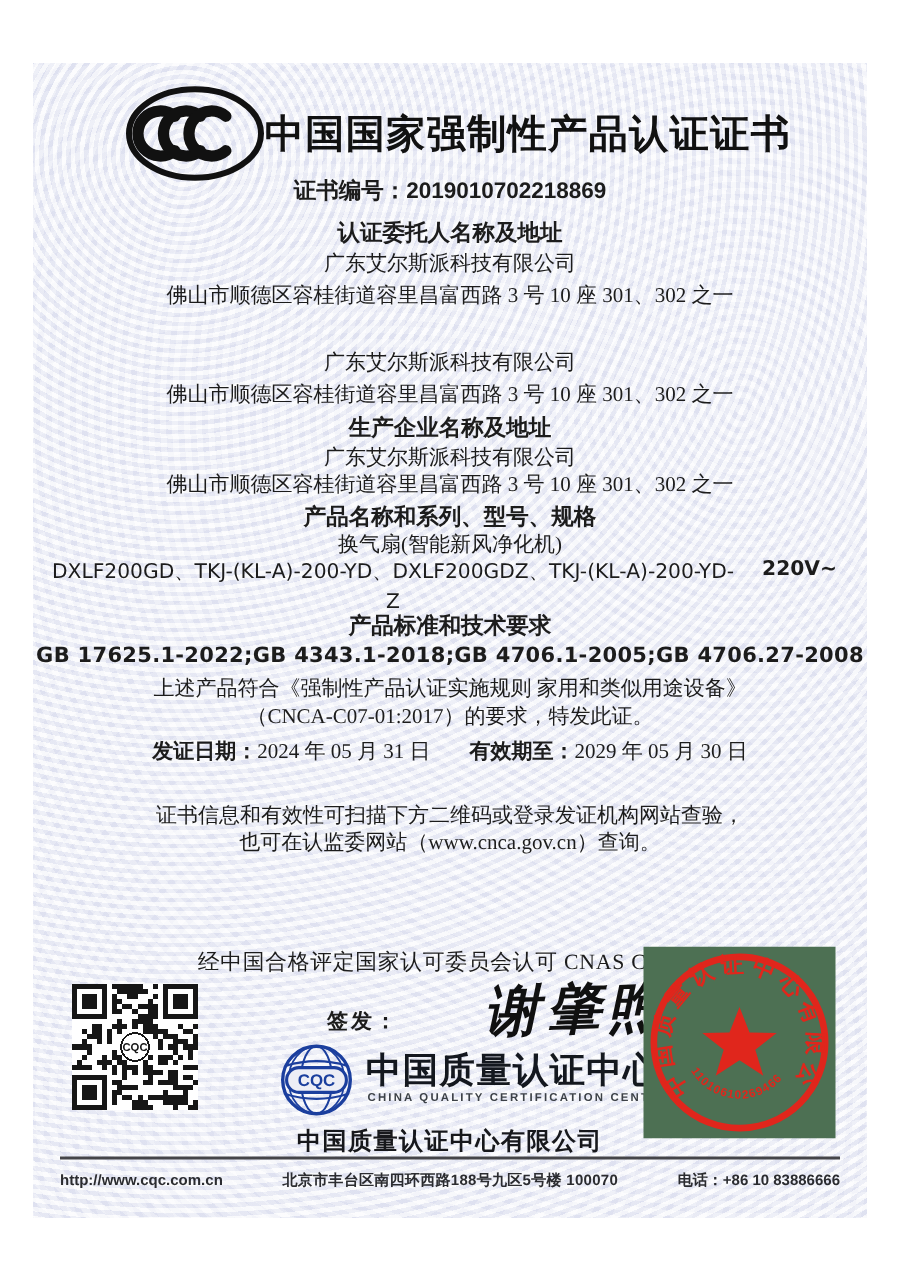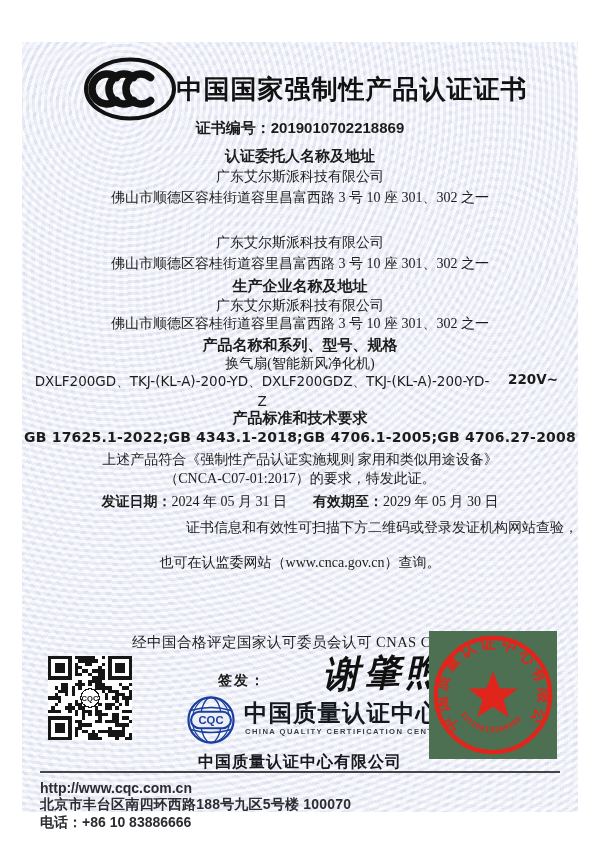--- a/index.html
+++ b/index.html
@@ -44,22 +44,22 @@
   .globe{left:163px;top:652px;width:52px;height:52px;}
   .orgcn{left:222px;top:655px;font-size:23.5px;font-weight:600;color:#14181f;letter-spacing:1px;
          font-family:"Liberation Sans","DejaVu Sans",sans-serif;}
   .orgen{left:223px;top:685px;font-size:7.6px;font-weight:bold;color:#3c4147;letter-spacing:1.45px;
          font-family:"Liberation Sans","DejaVu Sans",sans-serif;}
   .company{top:710px;font-size:16px;font-weight:600;letter-spacing:1px;
            font-family:"Liberation Sans","DejaVu Sans",sans-serif;color:#17181c;}
   .seal{left:406px;top:589px;width:130px;height:128px;z-index:5;}
   .divider{left:18px;right:18px;top:729px;height:2px;background:#454549;}
   .footer{
-    left:18px;right:18px;top:738px;display:flex;justify-content:space-between;align-items:flex-start;
-    font-family:"Liberation Sans","DejaVu Sans",sans-serif;font-size:14px;font-weight:bold;color:#2b2c30;flex-direction:column;
+    left:18px;right:18px;top:738px;display:flex;justify-content:space-between;align-items:center;
+    font-family:"Liberation Sans","DejaVu Sans",sans-serif;font-size:10px;font-weight:bold;color:#2b2c30;
   }
   .footer .addr{letter-spacing:.2px;}
   svg{display:block;}
 </style>
 </head>
 <body>
 
 <div class="canvas">
   <div class="page">
 
@@ -97,21 +97,21 @@
     <div class="cline h" style="top:366px;">产品标准和技术要求</div>
     <div class="cline std" style="top:385px;">GB 17625.1-2022;GB 4343.1-2018;GB 4706.1-2005;GB 4706.27-2008</div>
 
     <div class="cline" style="top:408px;">上述产品符合《强制性产品认证实施规则 家用和类似用途设备》</div>
     <div class="cline" style="top:427px;">（CNCA-C07-01:2017）的要求，特发此证。</div>
 
     <div class="cline dates" style="top:450px;">
       <span class="lbl">发证日期：</span><span>2024 年 05 月 31 日</span><span class="gap"></span><span class="lbl">有效期至：</span><span>2029 年 05 月 30 日</span>
     </div>
 
-    <div class="cline" style="top:476px;text-align:right;">证书信息和有效性可扫描下方二维码或登录发证机构网站查验，</div>
+    <div class="cline" style="top:493px;">证书信息和有效性可扫描下方二维码或登录发证机构网站查验，</div>
     <div class="cline" style="top:511px;">也可在认监委网站（www.cnca.gov.cn）查询。</div>
 
     <div class="cline cnas" style="top:590px;">经中国合格评定国家认可委员会认可 CNAS C001-P</div>
 
     <div class="qr">
       <svg width="84" height="84" viewBox="0 0 100 100" shape-rendering="crispEdges">
         <rect x="0" y="0" width="100" height="100" fill="#ffffff"></rect>
         <g id="qr-modules" fill="#161616">
             <rect x="32" y="0" width="4" height="4"></rect>
             <rect x="36" y="0" width="4" height="4"></rect>

